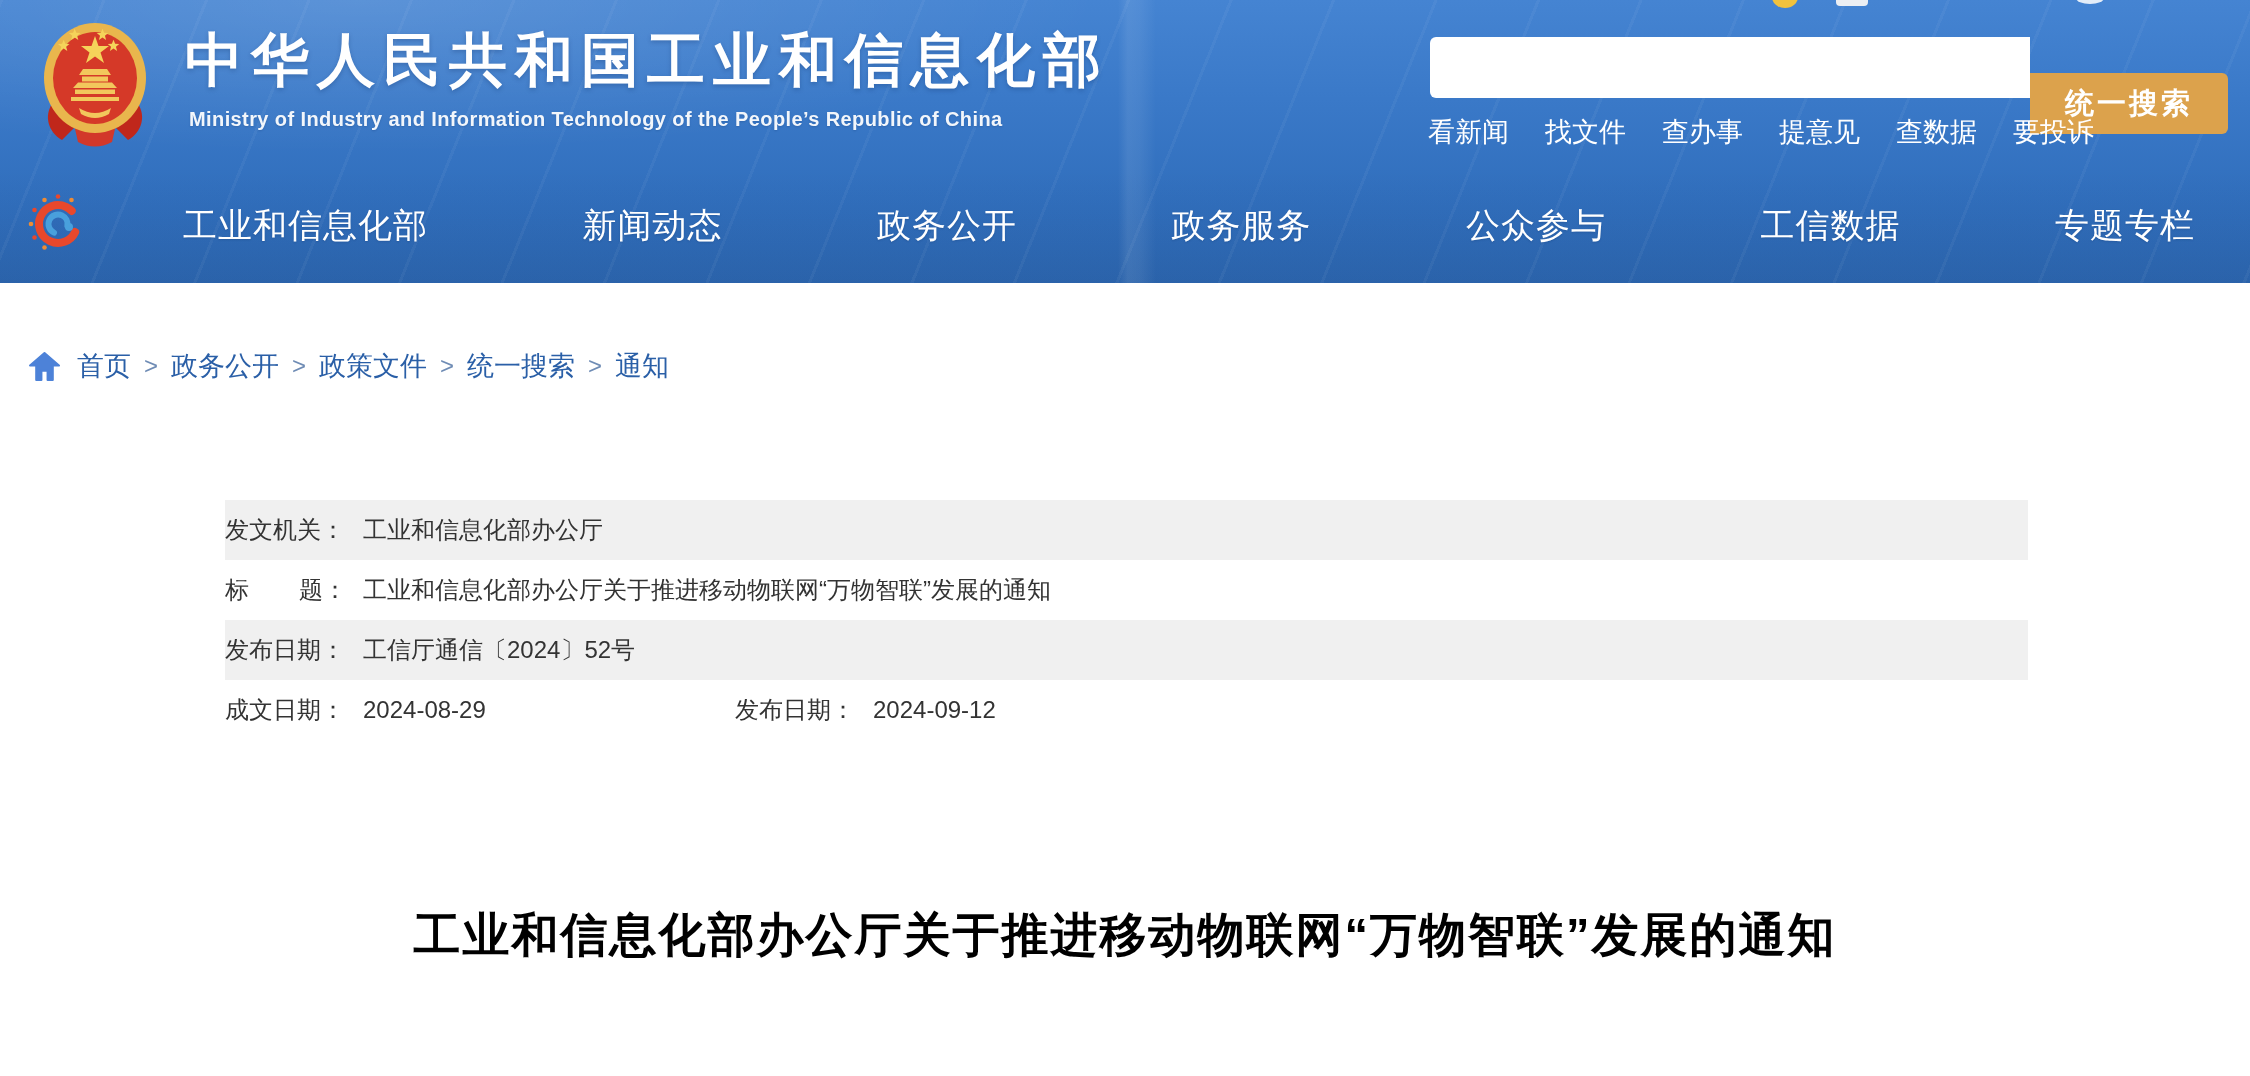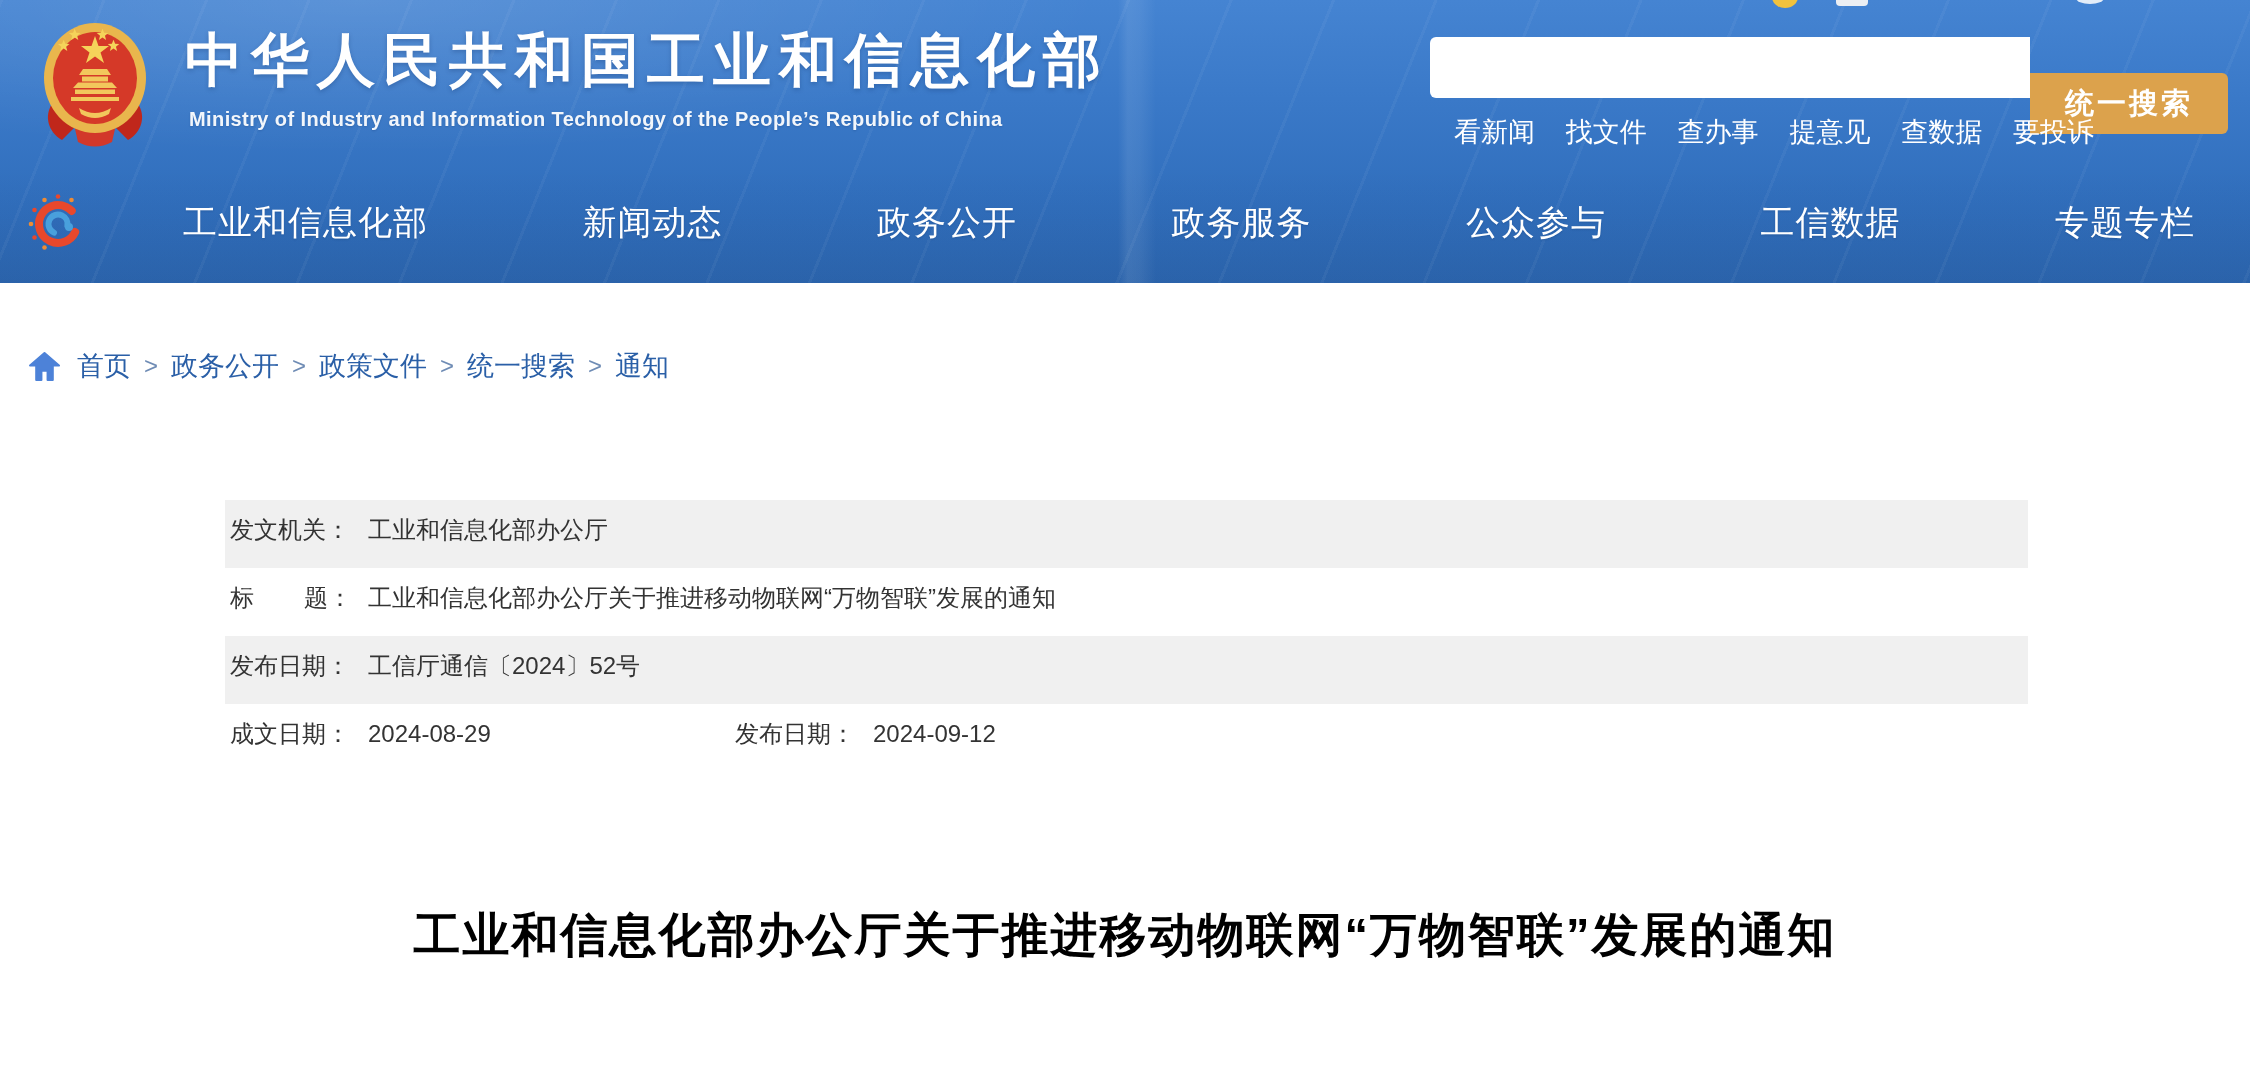--- a/index.html
+++ b/index.html
@@ -37,43 +37,43 @@
   }
   .search-btn{
     position:absolute;left:2030px;top:37px;width:198px;height:61px;background:#dca24c;
     color:#fff;font-size:29px;font-weight:700;letter-spacing:3px;border:none;
     border-radius:0 6px 6px 0;cursor:pointer;margin-top:36px;
   }
   .quick-links{
     position:absolute;left:1428px;top:114px;width:666px;display:flex;
     justify-content:space-between;color:#fff;font-size:27px;
   }
-  .quick-links span{cursor:pointer;white-space:nowrap;margin-left:26px;}
+  .quick-links span{cursor:pointer;white-space:nowrap;}
   
   .sliver-sun{position:absolute;left:1772px;top:-14px;width:26px;height:22px;background:#f2c23d;border-radius:50%;}
   .sliver-box{position:absolute;left:1836px;top:-10px;width:32px;height:16px;background:#eceff3;border-radius:4px;}
   .sliver-blob{position:absolute;left:2076px;top:-8px;width:28px;height:12px;background:rgba(255,255,255,.85);border-radius:50%;}
   
   .nav-logo{position:absolute;left:28px;top:194px;width:60px;height:60px;}
   .nav{
     position:absolute;left:183px;top:202px;width:2012px;display:flex;
     justify-content:space-between;color:#fff;font-size:34px;letter-spacing:1px;
   }
-  .nav div{cursor:pointer;white-space:nowrap;line-height:46px;text-shadow:0 1px 2px rgba(10,40,90,.2);font-family:Liberation Mono, monospace;}
+  .nav div{cursor:pointer;white-space:nowrap;line-height:46px;text-shadow:0 1px 2px rgba(10,40,90,.2);}
   
   .breadcrumb{
     position:absolute;left:29px;top:348px;display:flex;align-items:center;
     font-size:27px;color:#2a5fa7;
   }
   .home-icon{width:31px;height:29px;margin-right:17px;cursor:pointer;flex:0 0 auto;}
   .bc-link{cursor:pointer;white-space:nowrap;}
   .bc-sep{color:#6f8cb5;margin:0 13px;font-size:24px;}
   
   .meta{position:absolute;left:225px;top:500px;width:1803px;font-size:24px;color:#333;}
-  .meta-row{position:relative;height:68px;line-height:60px;padding-left:5px;box-sizing:border-box;}
+  .meta-row{position:relative;height:60px;line-height:60px;box-sizing:border-box;}
   .meta-row:nth-child(odd){background:#f0f0f0;}
   .lbl{display:inline-flex;width:122px;justify-content:space-between;vertical-align:top;}
   .val{margin-left:16px;}
   .col1{display:inline-block;}
   .col2{position:absolute;left:510px;top:0;}
   
   .article-title{
     position:absolute;left:0;top:873px;width:2250px;text-align:center;color:#000;
     font-size:47px;font-weight:700;letter-spacing:2px;
   }

